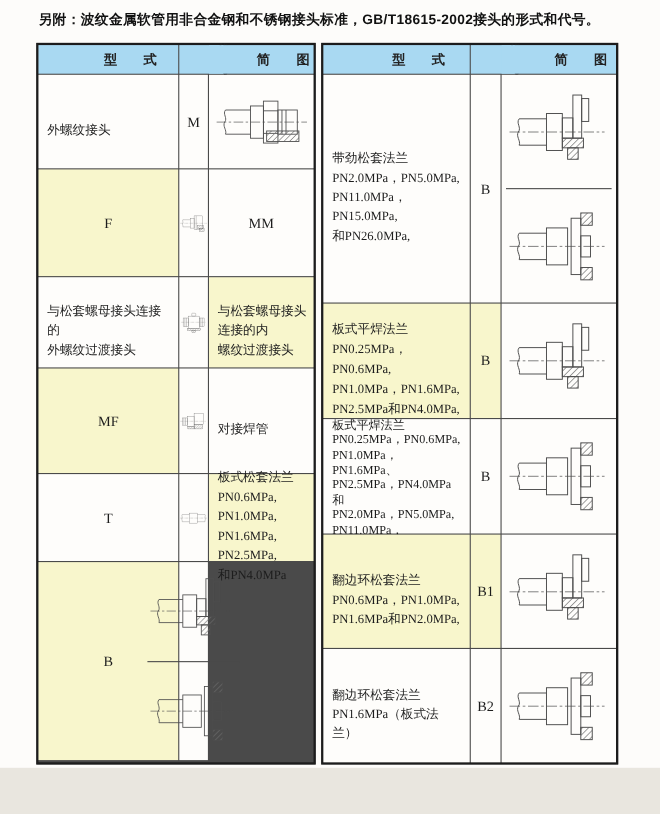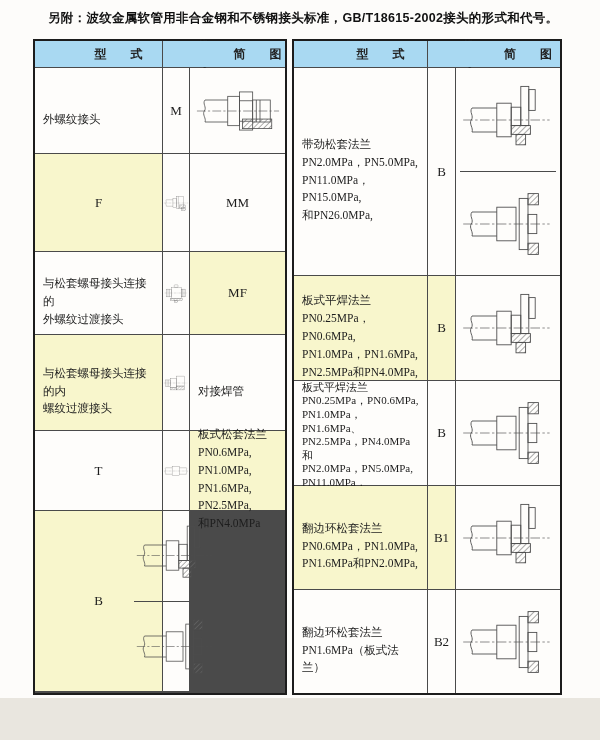--- a/index.html
+++ b/index.html
@@ -1,18 +1,18 @@
 <!DOCTYPE html>
 <html style="--header-bg: #a9d9f2; --highlight-bg: #f8f6cc;"><head>
 <meta charset="utf-8">
 <style>
   html,body{margin:0;padding:0;}
   body{width:600px;height:740px;background:#fdfcfa;font-family:"Liberation Serif","DejaVu Serif",serif;position:relative;overflow:hidden;}
   .page{position:absolute;inset:0;}
-  .title{position:absolute;left:48px;top:10px;width:545px;font-family:"Liberation Sans","DejaVu Sans",sans-serif;font-weight:bold;font-size:12.5px;color:#111;letter-spacing:.3px;}
+  .title{position:absolute;left:35px;top:10px;width:545px;font-family:"Liberation Sans","DejaVu Sans",sans-serif;font-weight:bold;font-size:12.5px;color:#111;letter-spacing:.3px;}
   .tables{position:absolute;left:33px;top:39px;display:flex;gap:5px;}
   .tbl{display:grid;gap:1px;background:#4a4a4a;border:2px solid #1c1c1c;}
   .tbl-left{grid-template-columns:127px 26px 95px;grid-template-rows:26px 85px 97px 82px 95px 79px 180px;}
   .tbl-right{grid-template-columns:133px 27px 104px;grid-template-rows:26px 207px 104px 104px 103px 103px;}
   .c{background:#fefdfb;}
   .hd{background:var(--header-bg,#a9d9f2);display:flex;align-items:center;justify-content:center;font-size:12px;font-weight:bold;color:#222;padding-left:40px;}
   .hl{background:var(--highlight-bg,#f8f6cc);}
   .lbl{display:flex;align-items:center;padding:18px 6px 0 8px;font-size:11.5px;line-height:1.55;color:#1d1d1d;white-space:pre-line;}
   .dense{font-size:11px;line-height:1.24;}
   .code{display:flex;align-items:center;justify-content:center;font-size:13px;color:#1d1d1d;}
@@ -152,23 +152,23 @@
 
       <div class="c code">MM</div>
       <div class="c lbl">与松套螺母接头连接的
 外螺纹过渡接头</div>
       <div class="c dia">
         <svg class="d" width="88" height="66">
             <use href="#sym-union-mm"></use>
           </svg>
       </div>
 
-      <div class="c code hl">MF</div>
       <div class="c lbl hl">与松套螺母接头连接的内
 螺纹过渡接头</div>
+      <div class="c code hl">MF</div>
       <div class="c dia">
         <svg class="d" width="88" height="66">
             <use href="#sym-union-mf"></use>
           </svg>
       </div>
 
       <div class="c lbl">对接焊管</div>
       <div class="c code">T</div>
       <div class="c dia">
         <svg class="d" width="88" height="66">

